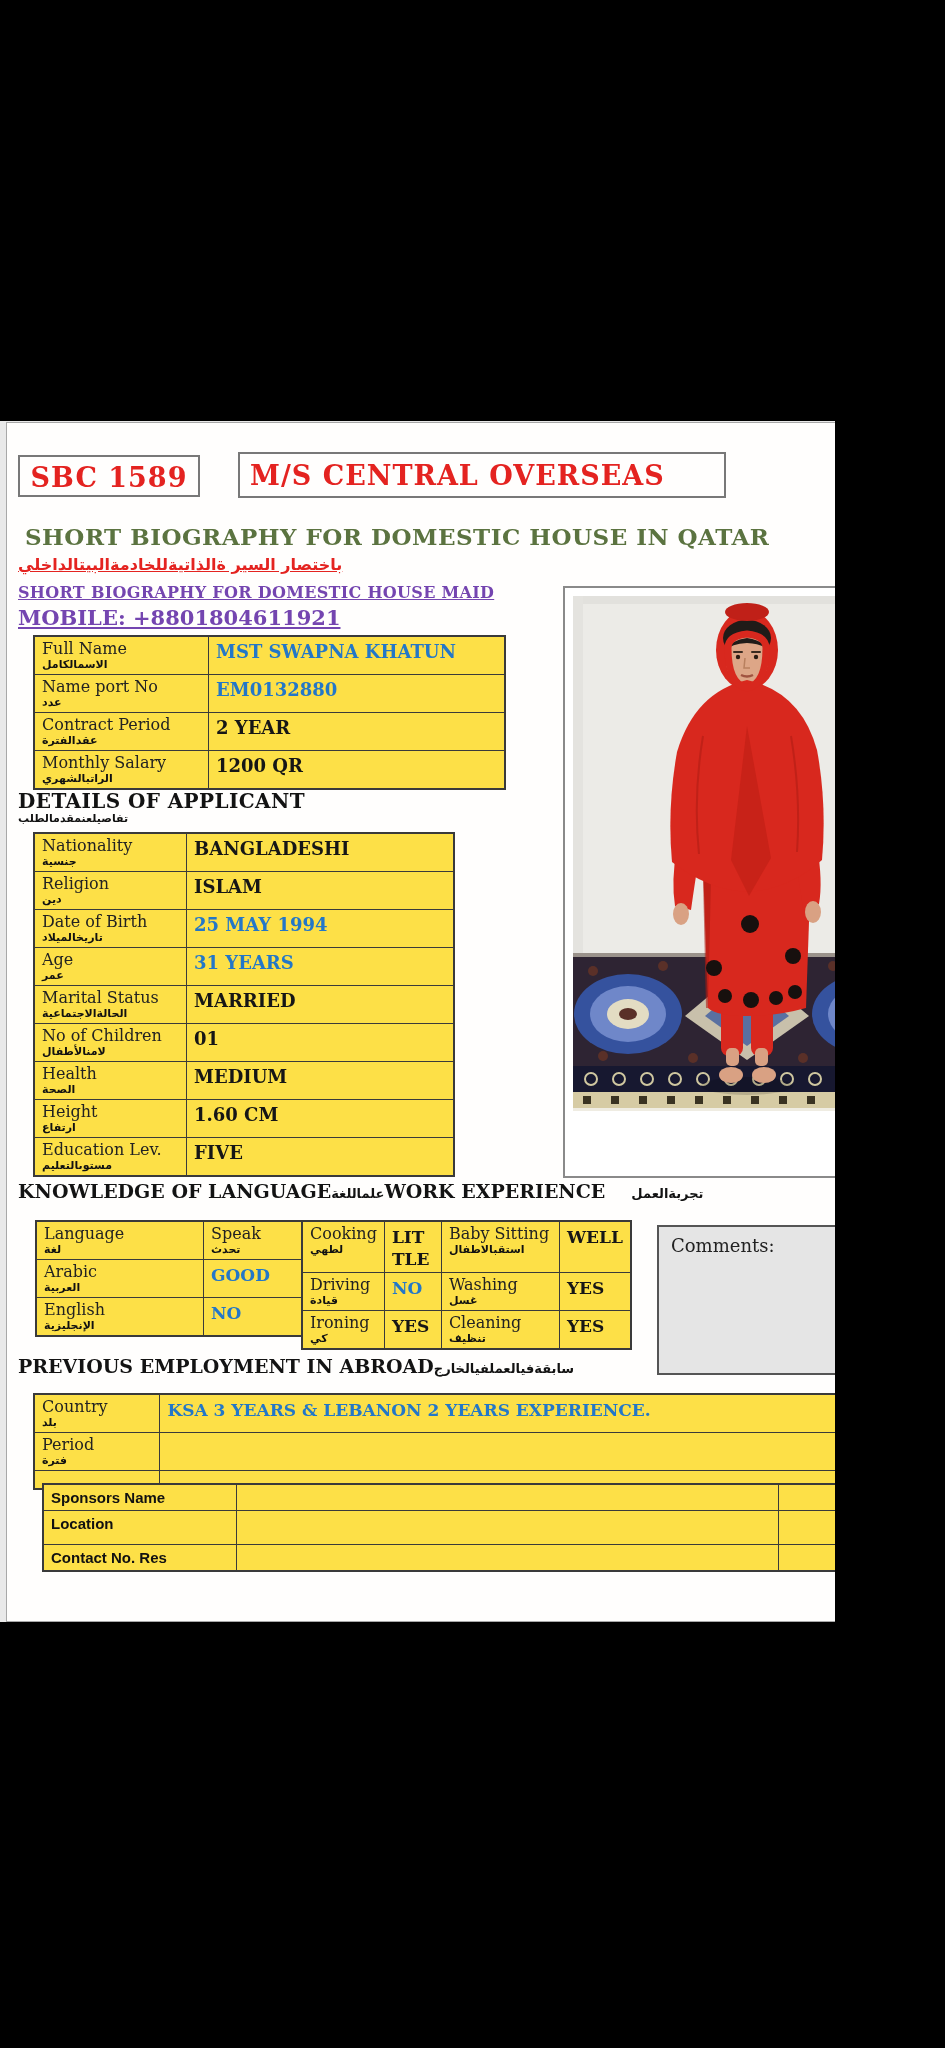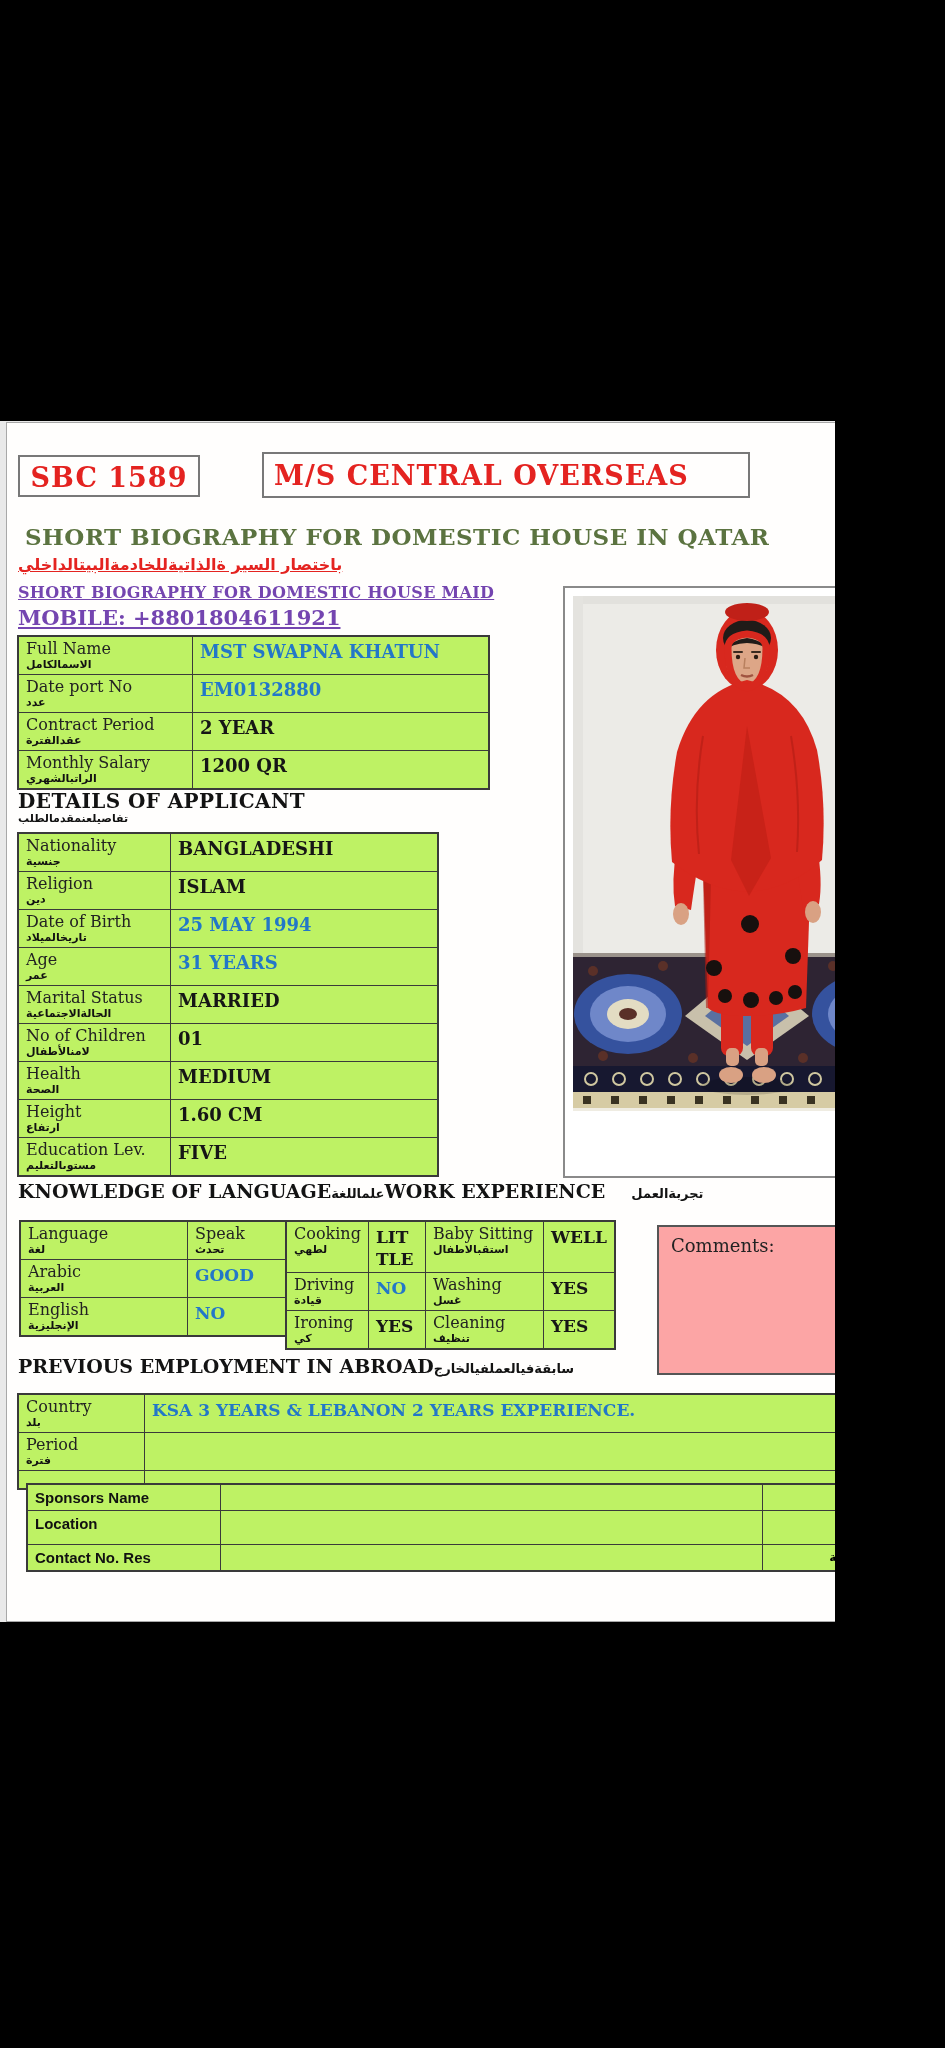--- a/index.html
+++ b/index.html
@@ -7,32 +7,32 @@
          font-family:"DejaVu Serif",serif;}
   .page-wrap{position:absolute;left:0;top:421px;width:945px;height:1201px;background:#e9e9e9;}
   .page{position:absolute;left:6px;top:1px;width:932px;height:1198px;background:#fffefd;
         border:1px solid #a8a8a8;}
   .abs{position:absolute;}
   .ar{font-family:"DejaVu Sans",sans-serif;}
   
   .badge-box{left:11px;top:32px;width:182px;height:42px;border:2px solid #787878;
              color:#e42320;font-weight:bold;font-size:27px;text-align:center;line-height:42px;
              letter-spacing:1px;box-sizing:border-box;}
-  .company-box{left:255px;top:29px;width:488px;height:46px;border:2px solid #787878;
+  .company-box{left:231px;top:29px;width:488px;height:46px;border:2px solid #787878;
                color:#e42320;font-weight:bold;font-size:27px;line-height:44px;padding-left:10px;
                letter-spacing:1px;box-sizing:border-box;}
   .h-main{left:18px;top:100px;color:#5b7340;font-weight:bold;font-size:23px;letter-spacing:.5px;}
   .h-ar{left:11px;top:132px;color:#e42320;font-weight:bold;font-size:16px;
         text-decoration:underline;}
   .h-sub{left:11px;top:160px;color:#7445b0;font-weight:600;font-size:16px;
          text-decoration:underline;letter-spacing:.3px;}
   .h-mobile{left:11px;top:182px;color:#7445b0;font-weight:700;font-size:21px;
             text-decoration:underline;}
   
-  table{border-collapse:collapse;background:#bef264;}
+  table{border-collapse:collapse;background:#fde047;margin-left:16px;}
   td{border:1px solid #3a3a3a;vertical-align:top;padding:2px 7px;box-sizing:border-box;}
   .outer2 td{border:1px solid #3a3a3a;}
   table.outer2{border:1px solid #3a3a3a;outline:1px solid #3a3a3a;}
   .lbl .en{font-size:16px;color:#222;line-height:19px;}
   .lbl .ar{display:block;font-size:11px;font-weight:bold;color:#111;line-height:14px;text-align:left;}
   .val{font-size:18px;font-weight:bold;color:#161616;line-height:22px;padding-top:4px;}
   .blue{color:#2377c8;}
   .sect-h1{font-weight:bold;font-size:20px;color:#131313;letter-spacing:.4px;}
   .sect-ar{font-weight:bold;font-size:11px;color:#111;}
   .summary{left:11px;top:213px;}
@@ -50,21 +50,21 @@
   .langtab td.lbl{width:167px;height:38px;}
   .langtab td.val{width:78px;font-size:17px;}
   .worktab{left:279px;top:798px;}
   .worktab td.lbl{height:38px;}
   .worktab td.w1{width:76px;}
   .worktab td.w2{width:57px;}
   .worktab td.w3{width:118px;}
   .worktab td.val{font-size:17px;}
   .wrap{word-break:break-all;}
   .comments-box{left:650px;top:802px;width:254px;height:150px;border:2px solid #555;
-                box-sizing:border-box;background:#fca5a5;}
+                box-sizing:border-box;background:#e5e5e5;}
   .comments-box .cl{font-size:18px;color:#222;padding:8px 0 0 12px;}
   .prev-h{left:11px;top:932px;font-weight:bold;font-size:19px;color:#131313;}
   .prev-h .ar{font-size:13px;}
   .emptab{left:11px;top:971px;}
   .emptab td.lbl{width:126px;height:34px;}
   .emptab td.val{width:786px;font-size:17px;}
   .emptab td.thin{height:18px;padding:0;}
   .sponsors{left:20px;top:1061px;}
   .sponsors td{border:1px solid #3a3a3a;}
   .sponsors .sl{width:193px;height:26px;font-family:"Liberation Sans",sans-serif;
@@ -96,21 +96,21 @@
         <tbody>
             <tr>
           <td class="lbl">
             <span class="en">Full Name</span>
             <span class="ar" dir="rtl">الاسمالكامل</span>
           </td>
           <td class="val blue">MST SWAPNA KHATUN</td>
         </tr>
         <tr>
           <td class="lbl">
-            <span class="en">Date port No</span>
+            <span class="en">Name port No</span>
             <span class="ar" dir="rtl">عدد</span>
           </td>
           <td class="val blue">EM0132880</td>
         </tr>
         <tr>
           <td class="lbl">
             <span class="en">Contract Period</span>
             <span class="ar" dir="rtl">عقدالفترة</span>
           </td>
           <td class="val">2 YEAR</td>

